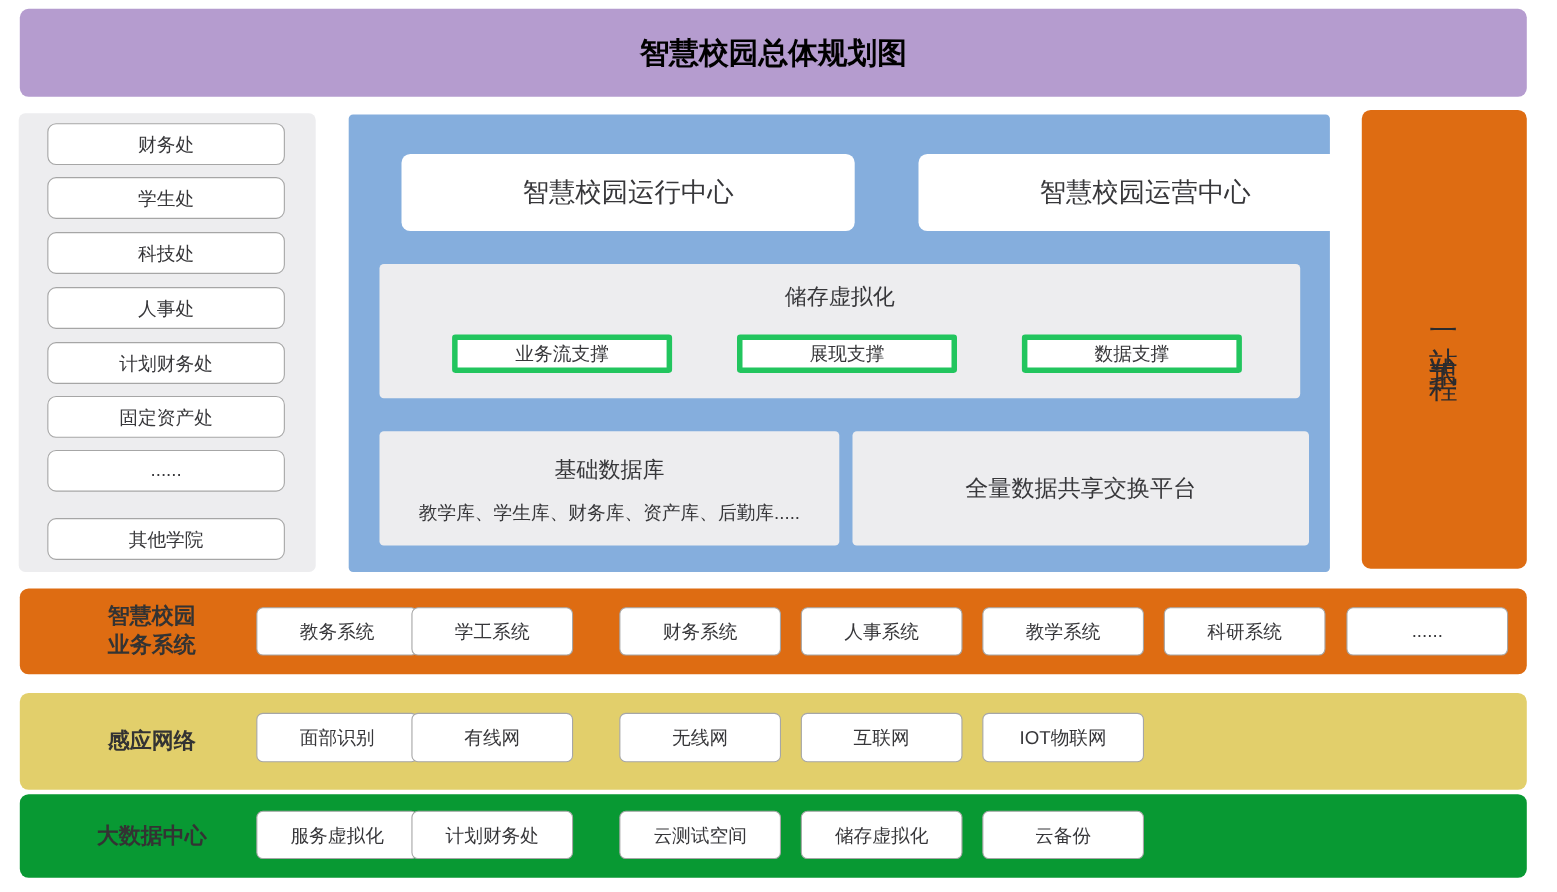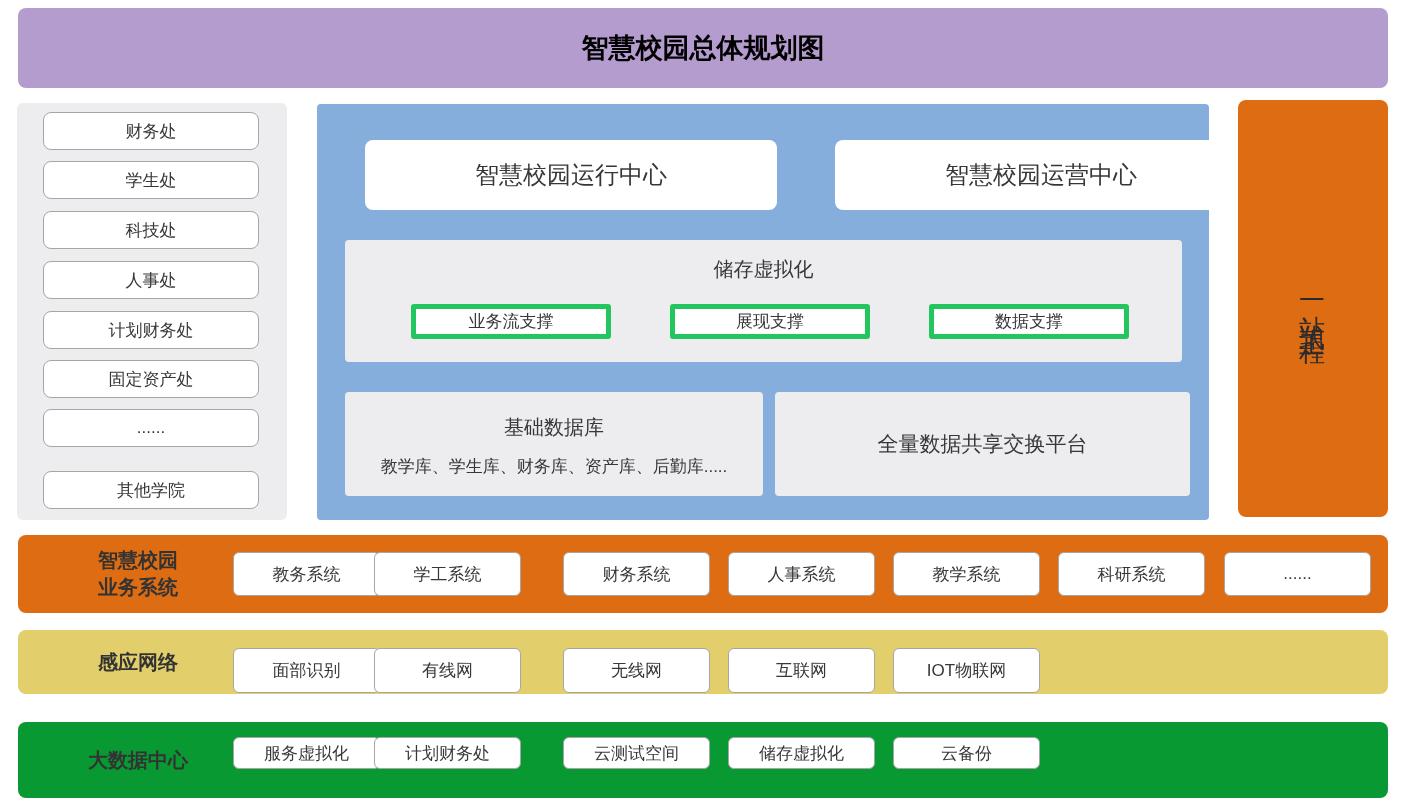--- a/index.html
+++ b/index.html
@@ -32,30 +32,30 @@
   .basedb-sub{margin-top:14px;font-size:17px;}
   .exchange{position:absolute;left:458px;top:288px;width:415px;height:104px;background:var(--panel);
     border-radius:4px;font-size:21px;}
 
   .sidebanner{left:1238px;top:100px;width:150px;height:417px;background:var(--orange);border-radius:8px;}
   .vtext{writing-mode:vertical-rl;text-orientation:upright;letter-spacing:9px;
     font-size:26px;color:#2b2b2e;}
 
   .band{left:18px;width:1370px;border-radius:8px;}
   .band-business{top:535px;height:78px;background:var(--orange);}
-  .band-network{top:630px;height:64px;background:var(--yellow);}
+  .band-network{top:630px;height:88px;background:var(--yellow);}
   .band-bigdata{top:722px;height:76px;background:var(--green);}
   .band-label{position:absolute;left:30px;top:0;height:100%;width:180px;
     display:flex;flex-direction:column;align-items:center;justify-content:center;
     font-size:20px;font-weight:bold;color:#333;line-height:1.35;}
   .band-box{position:absolute;width:147px;background:#fff;border:1px solid var(--boxborder);
     border-radius:6px;font-size:17px;}
   .band-business .band-box{top:17px;height:44px;}
   .band-network  .band-box{top:18px;height:45px;}
-  .band-bigdata  .band-box{top:15px;height:32px;}
+  .band-bigdata  .band-box{top:15px;height:44px;}
   .bx0{left:215px;} .bx1{left:356px;} .bx2{left:545px;} .bx3{left:710px;}
   .bx4{left:875px;} .bx5{left:1040px;} .bx6{left:1206px;}
 </style>
 </head>
 <body>
 
 <div class="abs center header">
   <span>智慧校园总体规划图</span>
 </div>
 

